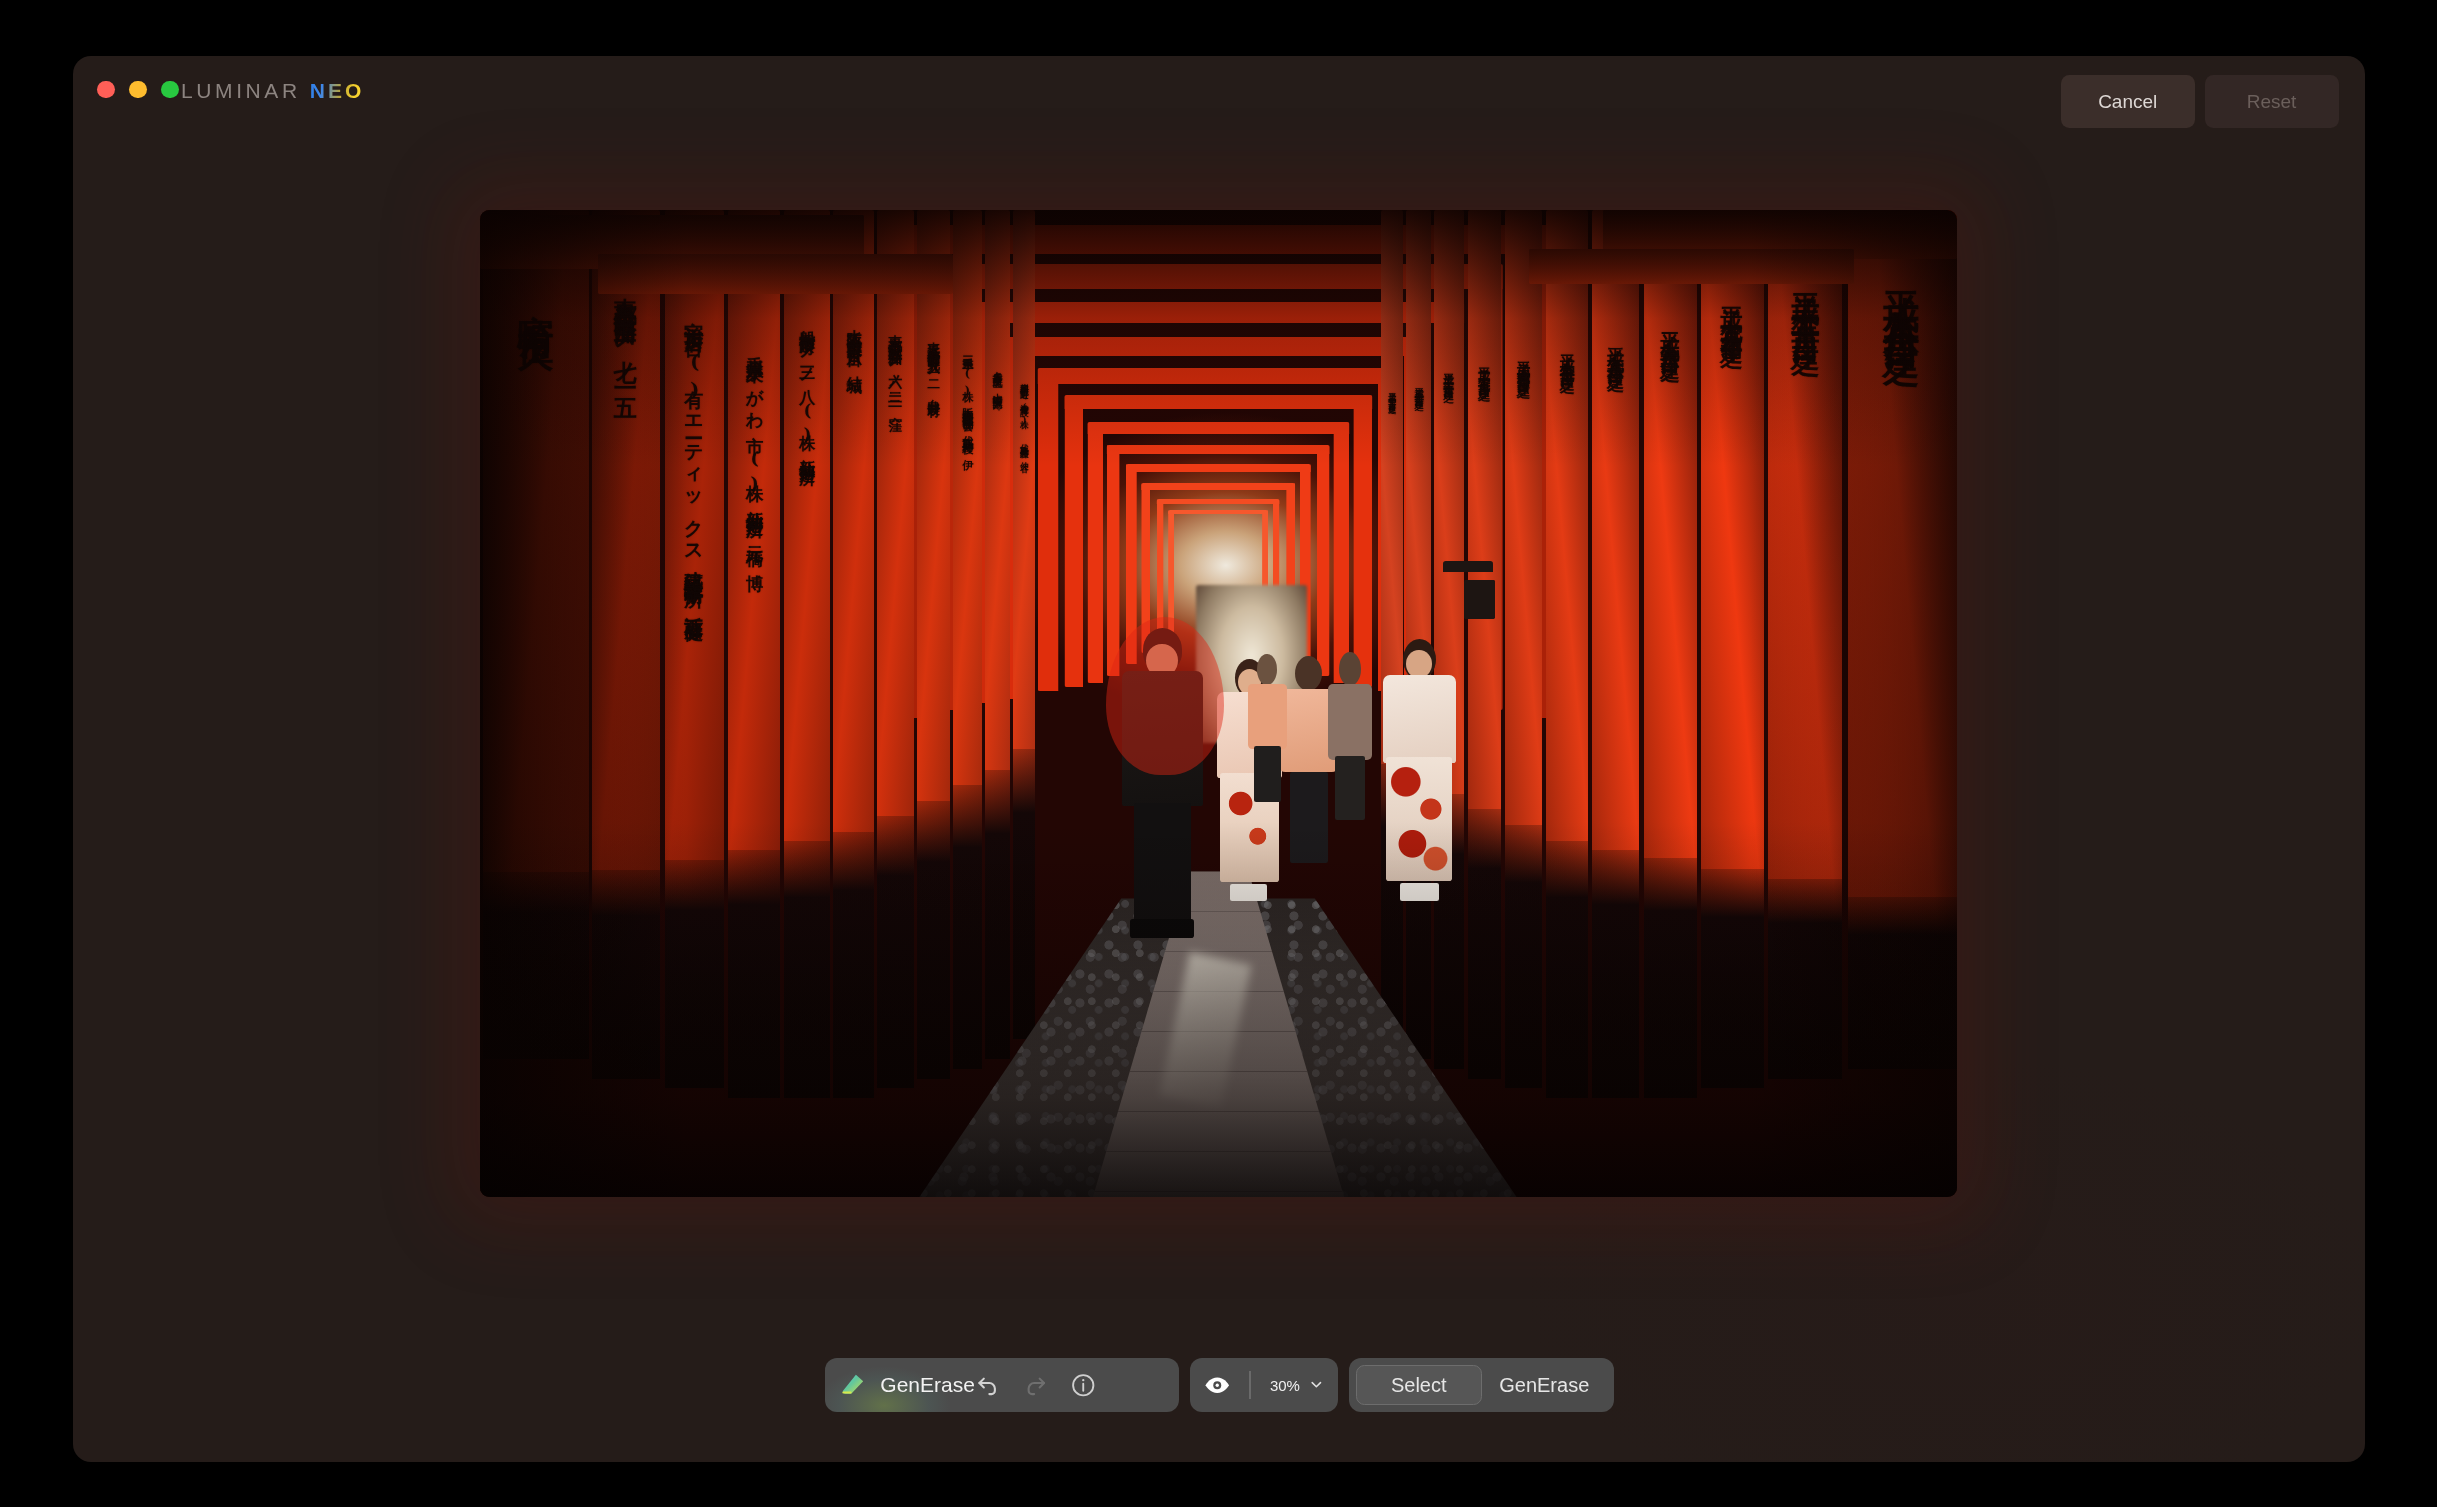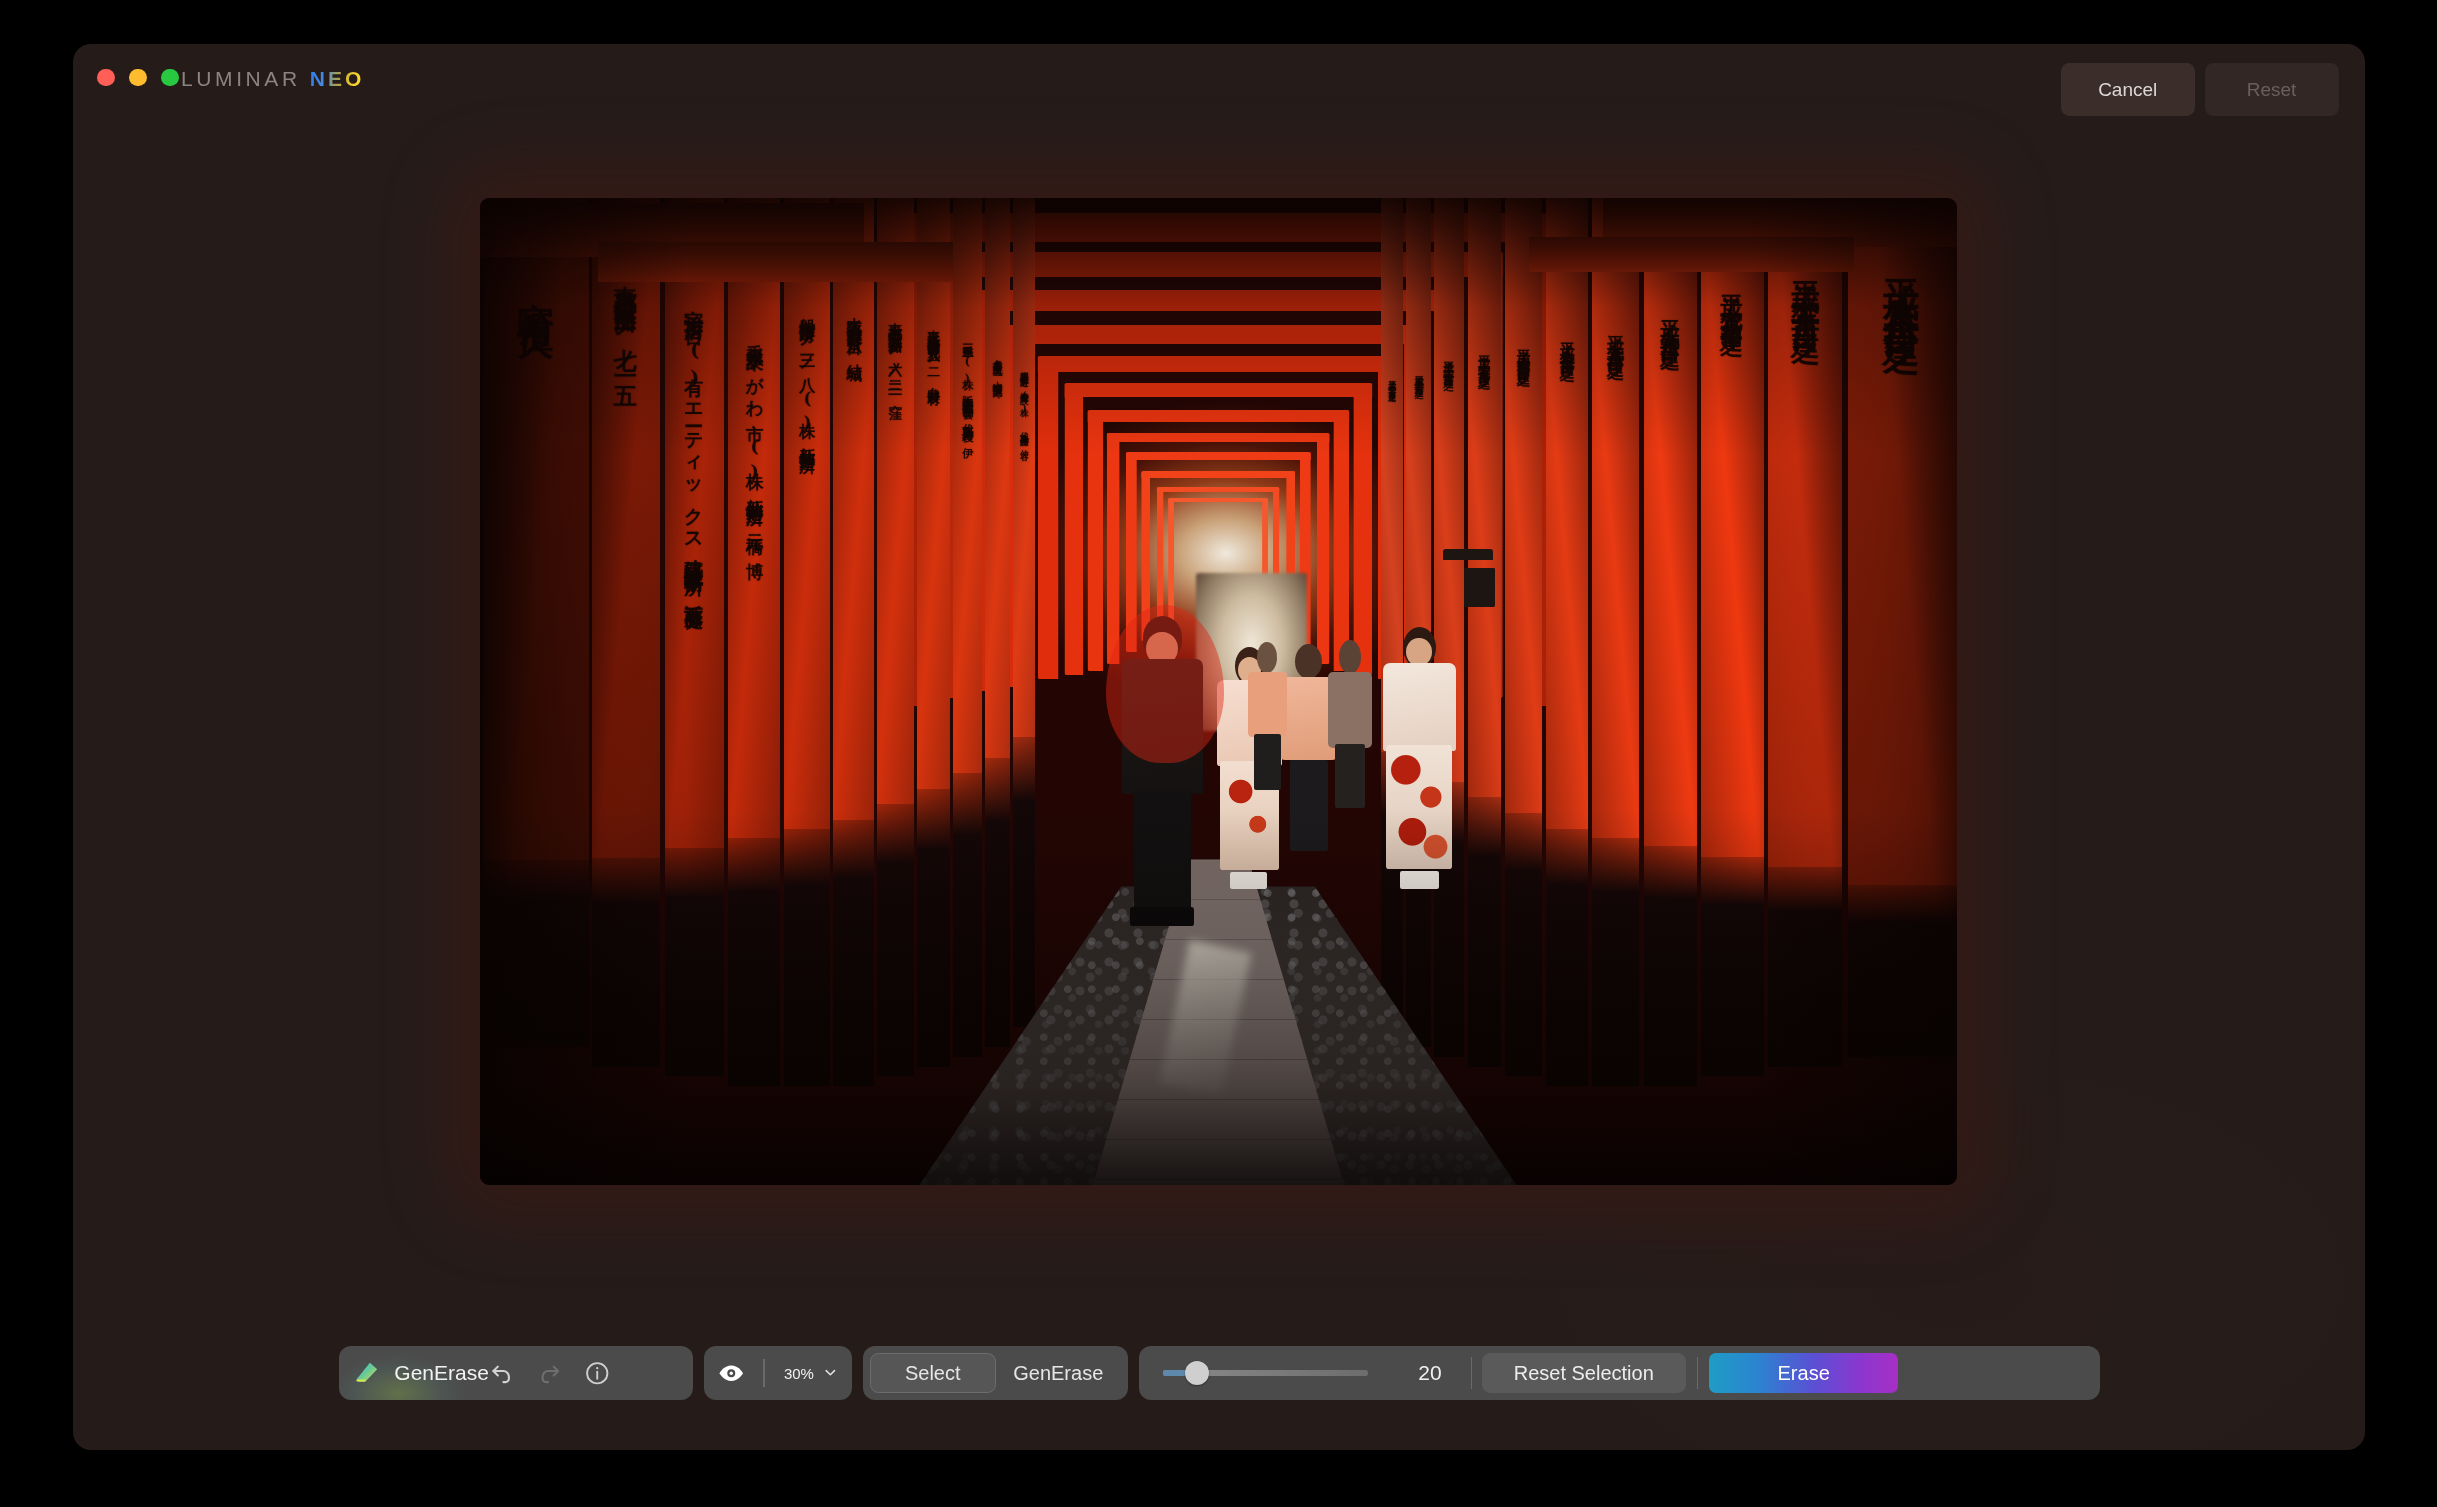--- a/index.html
+++ b/index.html
@@ -9,21 +9,21 @@
     height: 1508px;
     background: #000000;
     overflow: hidden;
     font-family: "Liberation Sans", sans-serif;
   }
 
   
   .app-window {
     position: absolute;
     left: 73px;
-    top: 44px;
+    top: 56px;
     width: 2292px;
     height: 1406px;
     background: #251c19;
     border-radius: 18px;
     overflow: hidden;
   }
 
   
   .window-glow {
     position: absolute;
@@ -710,29 +710,17 @@
             </svg>
           </span>
         </span>
       </div>
 
       <div class="panel panel-seg">
         <button class="seg-btn active">Select</button>
         <button class="seg-btn">GenErase</button>
       </div>
 
-      <div class="panel panel-main">
-        <div class="slider">
-          <span class="sl-track"></span>
-          <span class="sl-fill" style="width:13%;"></span>
-          <span class="sl-thumb" style="left:11%;"></span>
-        </div>
-        <span class="slider-value">20</span>
-        <span class="divider2"></span>
-        <button class="btn-reset">Reset Selection</button>
-        <span class="divider3"></span>
-        <button class="btn-erase">Erase</button>
-      </div>
 
     </div>
   </div>
 </div>
 
 
 </body></html>

